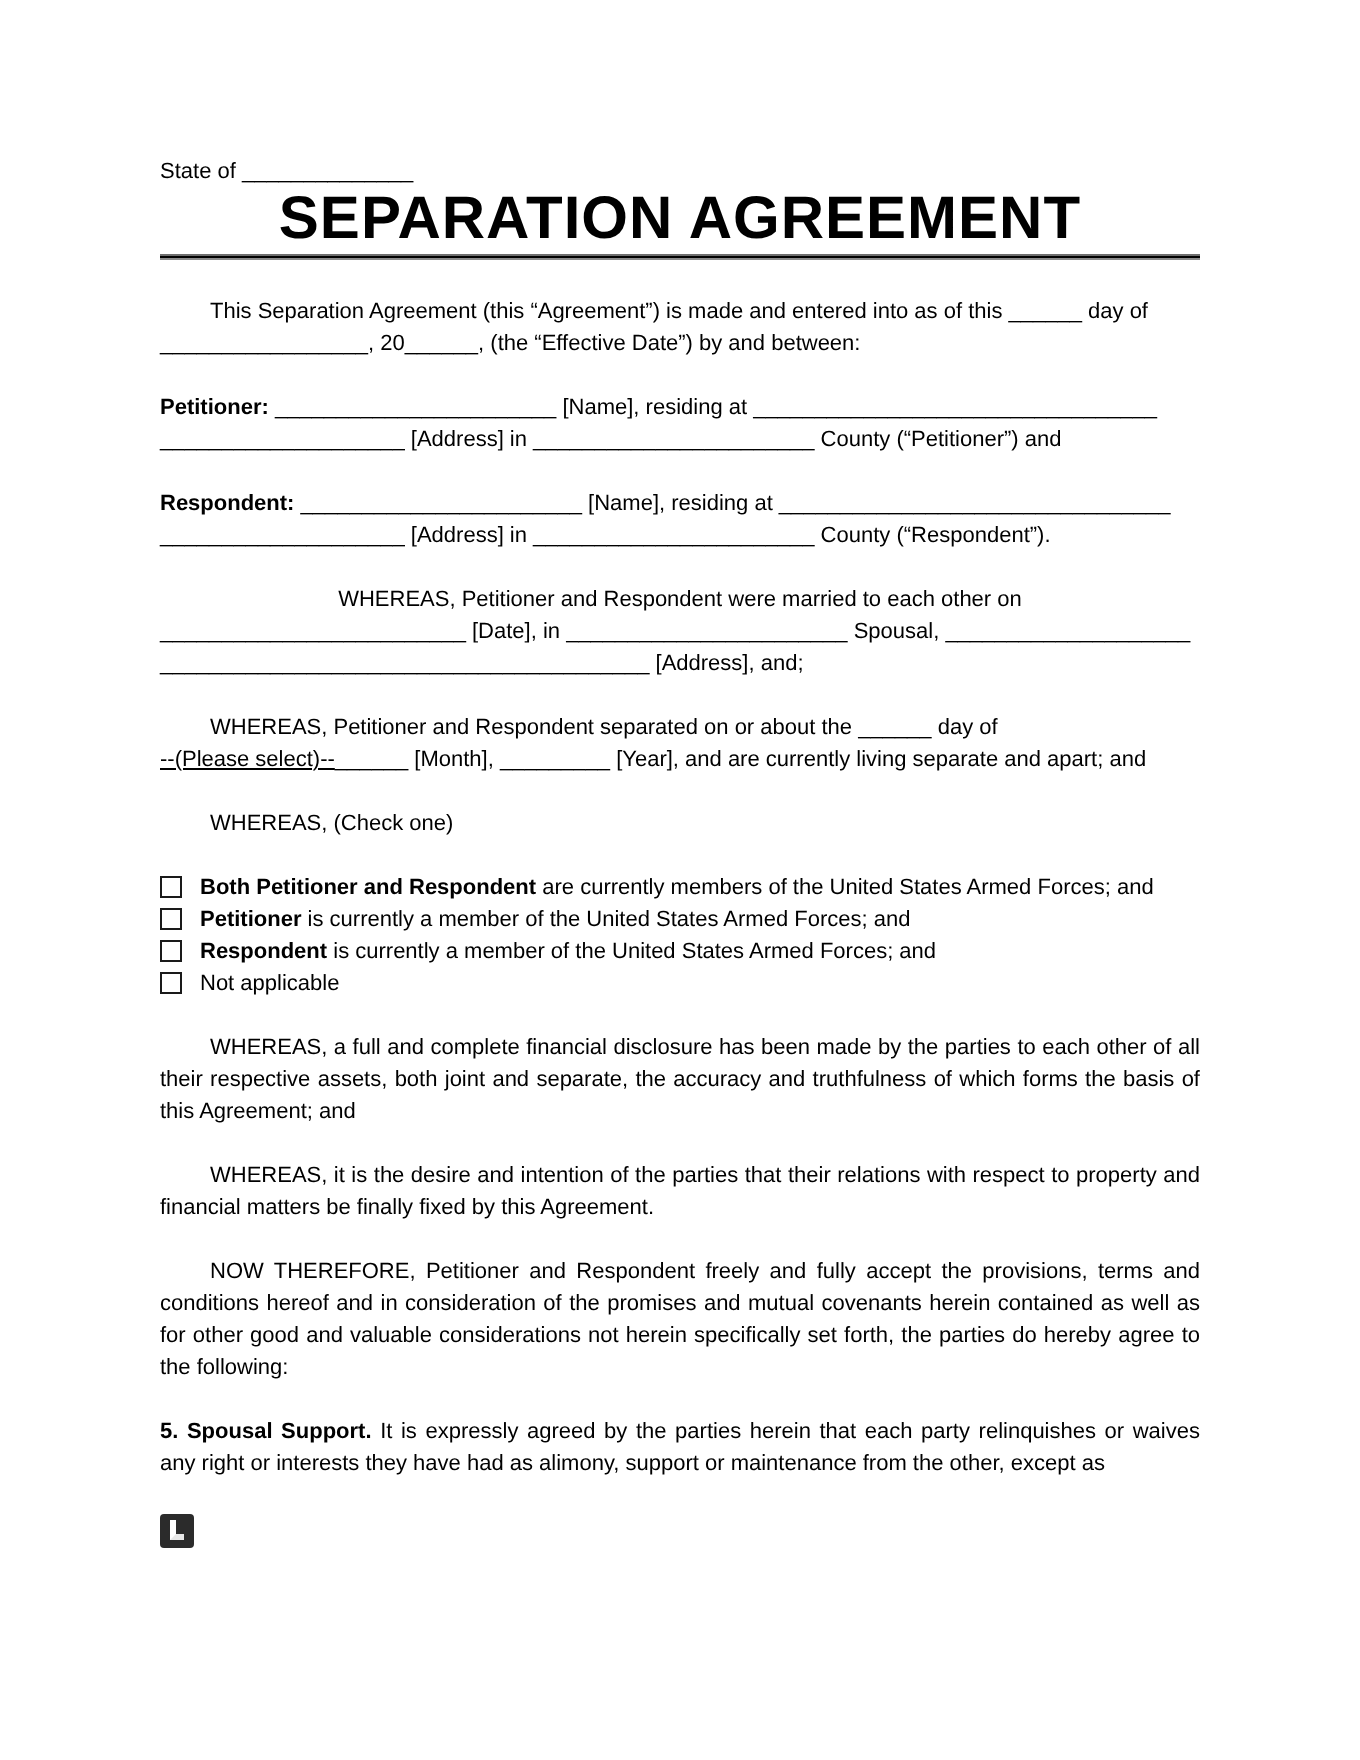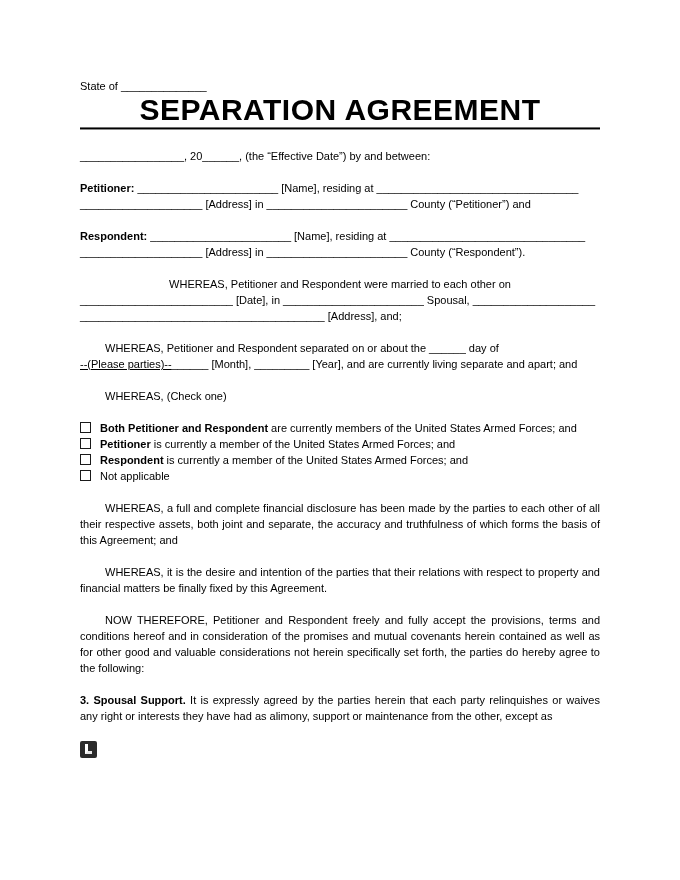--- a/index.html
+++ b/index.html
@@ -76,20 +76,21 @@
 
   <div class="state-line">
     <span>State of </span><span>______________</span>
   </div>
 
   <h1 class="title">SEPARATION AGREEMENT</h1>
 
   <div class="divider"></div>
 
   <p class="para">
+    <span class="line indent">This Separation Agreement (this “Agreement”) is made and entered into as of this ______ day of</span>
     <span class="line">_________________, 20______, (the “Effective Date”) by and between:</span>
   </p>
 
   <p class="para">
     <span class="line"><b>Petitioner:</b><span> _______________________ [Name], residing at _________________________________</span></span>
     <span class="line">____________________ [Address] in _______________________ County (“Petitioner”) and</span>
   </p>
 
   <p class="para">
     <span class="line"><b>Respondent:</b><span> _______________________ [Name], residing at ________________________________</span></span>
@@ -97,21 +98,21 @@
   </p>
 
   <p class="para">
     <span class="line center">WHEREAS, Petitioner and Respondent were married to each other on</span>
     <span class="line">_________________________ [Date], in _______________________ Spousal, ____________________</span>
     <span class="line">________________________________________ [Address], and;</span>
   </p>
 
   <p class="para">
     <span class="line indent">WHEREAS, Petitioner and Respondent separated on or about the ______ day of</span>
-    <span class="line"><span class="select">--(Please parties)--</span><span>______ [Month], _________ [Year], and are currently living separate and apart; and</span></span>
+    <span class="line"><span class="select">--(Please select)--</span><span>______ [Month], _________ [Year], and are currently living separate and apart; and</span></span>
   </p>
 
   <p class="para indent">WHEREAS, (Check one)</p>
 
   <div class="checklist">
     <div class="checkrow">
       <span class="checkbox"></span>
       <span class="checklabel"><b>Both Petitioner and Respondent</b><span> are currently members of the United States Armed Forces; and</span></span>
     </div>
     <div class="checkrow">
@@ -128,19 +129,19 @@
     </div>
   </div>
 
   <p class="para prose">WHEREAS, a full and complete financial disclosure has been made by the parties to each other of all their respective assets, both joint and separate, the accuracy and truthfulness of which forms the basis of this Agreement; and</p>
 
 
   <p class="para prose">WHEREAS, it is the desire and intention of the parties that their relations with respect to property and financial matters be finally fixed by this Agreement.</p>
 
   <p class="para prose">NOW THEREFORE, Petitioner and Respondent freely and fully accept the provisions, terms and conditions hereof and in consideration of the promises and mutual covenants herein contained as well as for other good and valuable considerations not herein specifically set forth, the parties do hereby agree to the following:</p>
 
-  <p class="para prose nolead"><b>3. Spousal Support.</b><span> It is expressly agreed by the parties herein that each party relinquishes or waives any right or interests they have had as alimony, support or maintenance from the other, except as</span></p>
+  <p class="para prose nolead"><b>5. Spousal Support.</b><span> It is expressly agreed by the parties herein that each party relinquishes or waives any right or interests they have had as alimony, support or maintenance from the other, except as</span></p>
 
   <div class="logo">
     <div class="logo-l"></div>
   </div>
 
 </div>
 
 </body></html>

